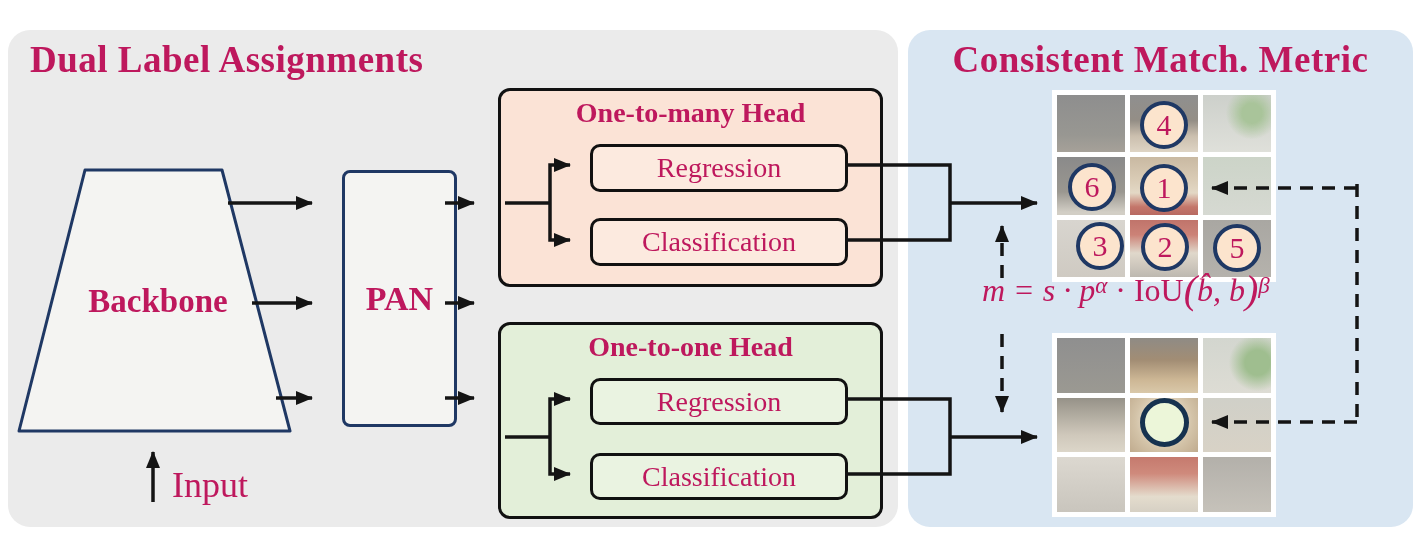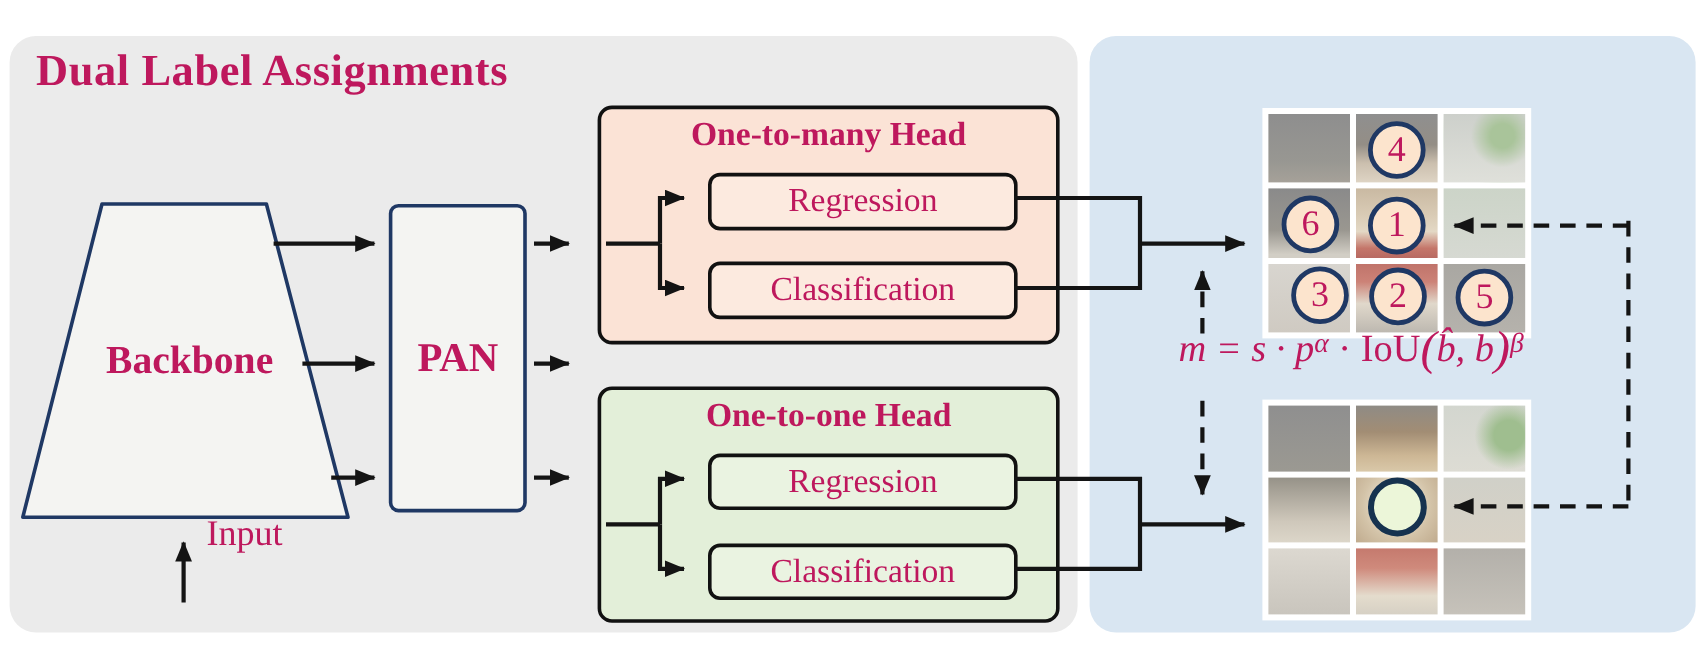--- a/index.html
+++ b/index.html
@@ -12,26 +12,26 @@
           font-family:"Liberation Serif","DejaVu Serif",serif;color:#be185d;}
   .panel{position:absolute;border-radius:22px;}
   .panel-left{left:8px;top:30px;width:890px;height:497px;background:var(--gray_panel);}
   .panel-right{left:908px;top:30px;width:505px;height:497px;background:var(--blue_panel);}
   .big-title{position:absolute;font-weight:bold;font-size:37px;letter-spacing:.5px;white-space:nowrap;}
   .title-left{left:30px;top:38px;}
   .title-right{left:908px;top:38px;width:505px;text-align:center;}
 
   .svg-overlay{position:absolute;left:0;top:0;z-index:5;pointer-events:none;}
 
-  .pan-box{position:absolute;left:324px;top:170px;width:109px;height:251px;background:var(--box_fill);
+  .pan-box{position:absolute;left:342px;top:170px;width:109px;height:251px;background:var(--box_fill);
            border:3px solid var(--navy);border-radius:8px;display:flex;align-items:center;justify-content:center;
            font-weight:bold;font-size:34px;z-index:3;}
   .backbone-label{position:absolute;left:43px;top:283px;width:230px;text-align:center;
                   font-weight:bold;font-size:33px;z-index:6;}
-  .input-label{position:absolute;left:172px;top:428px;font-size:30px;z-index:6;}
+  .input-label{position:absolute;left:172px;top:464px;font-size:36px;z-index:6;}
 
   .head-box{position:absolute;left:498px;width:379px;border:3px solid #111;border-radius:12px;z-index:3;}
   .head-o2m{top:88px;height:193px;background:var(--peach);}
   .head-o2o{top:322px;height:191px;background:var(--green);}
   .head-title{text-align:center;padding-top:6px;font-weight:bold;font-size:28px;}
   .sub-box{position:absolute;left:590px;width:252px;border:3px solid #111;border-radius:10px;
            display:flex;align-items:center;justify-content:center;font-size:28px;z-index:4;}
   .sub-peach{background:var(--peach_light);}
   .sub-green{background:var(--green_light);}
   .reg1{top:144px;height:42px;} .cls1{top:218px;height:42px;}
@@ -80,20 +80,21 @@
 </style>
 </head>
 <body>
 
 <div class="canvas">
 
   <div class="panel panel-left"></div>
   <div class="panel panel-right"></div>
 
   <div class="big-title title-left">Dual Label Assignments</div>
+  <div class="big-title title-right">Consistent Match. Metric</div>
 
   <svg class="svg-overlay" width="1420" height="554" viewBox="0 0 1420 554">
     <defs>
       <marker id="ar" markerUnits="userSpaceOnUse" markerWidth="18" markerHeight="16" refX="16" refY="7" orient="auto">
         <path d="M0,0 L17,7 L0,14 Z" fill="#141414"></path>
       </marker>
     </defs>
 
     <polygon points="85,170 222,170 290,431 19,431" fill="#f4f4f2" stroke="#1f3864" stroke-width="3" stroke-linejoin="round"></polygon>
 

